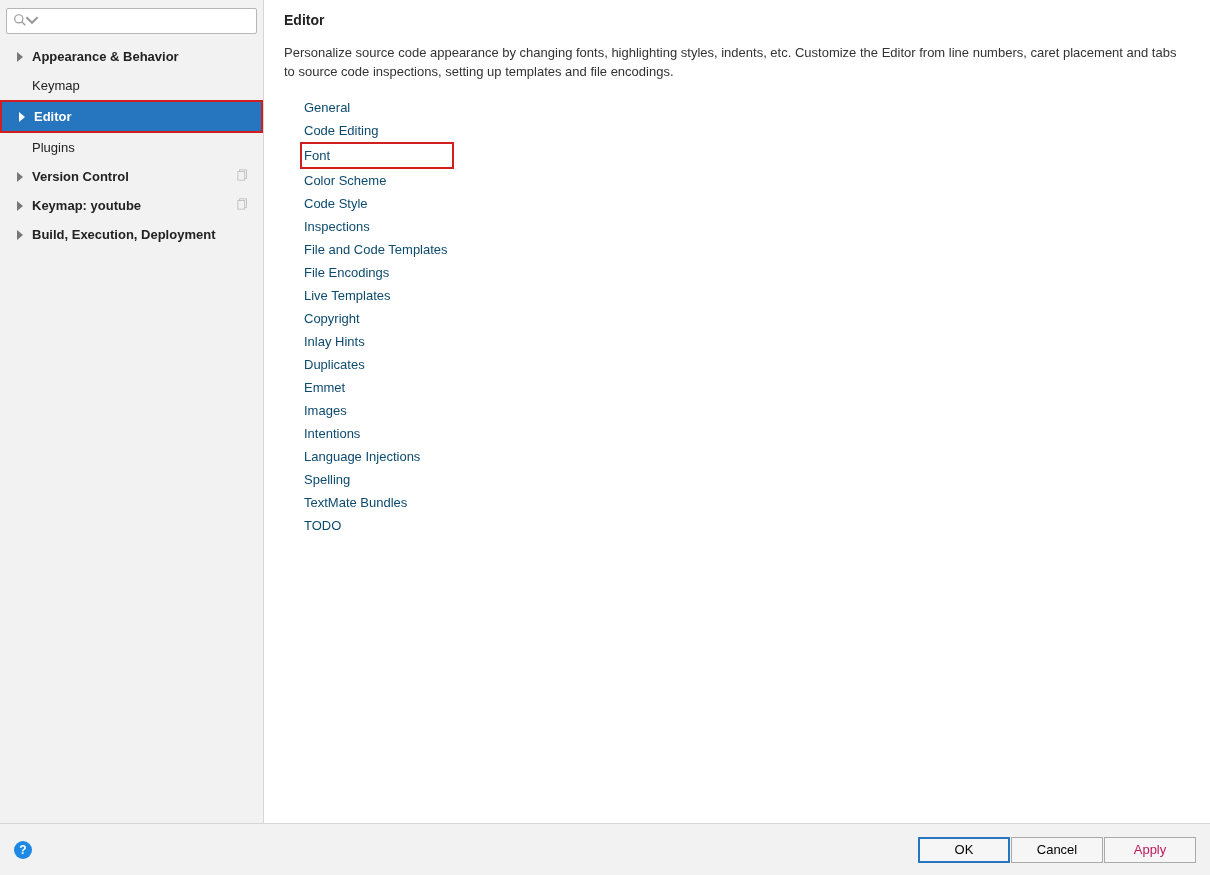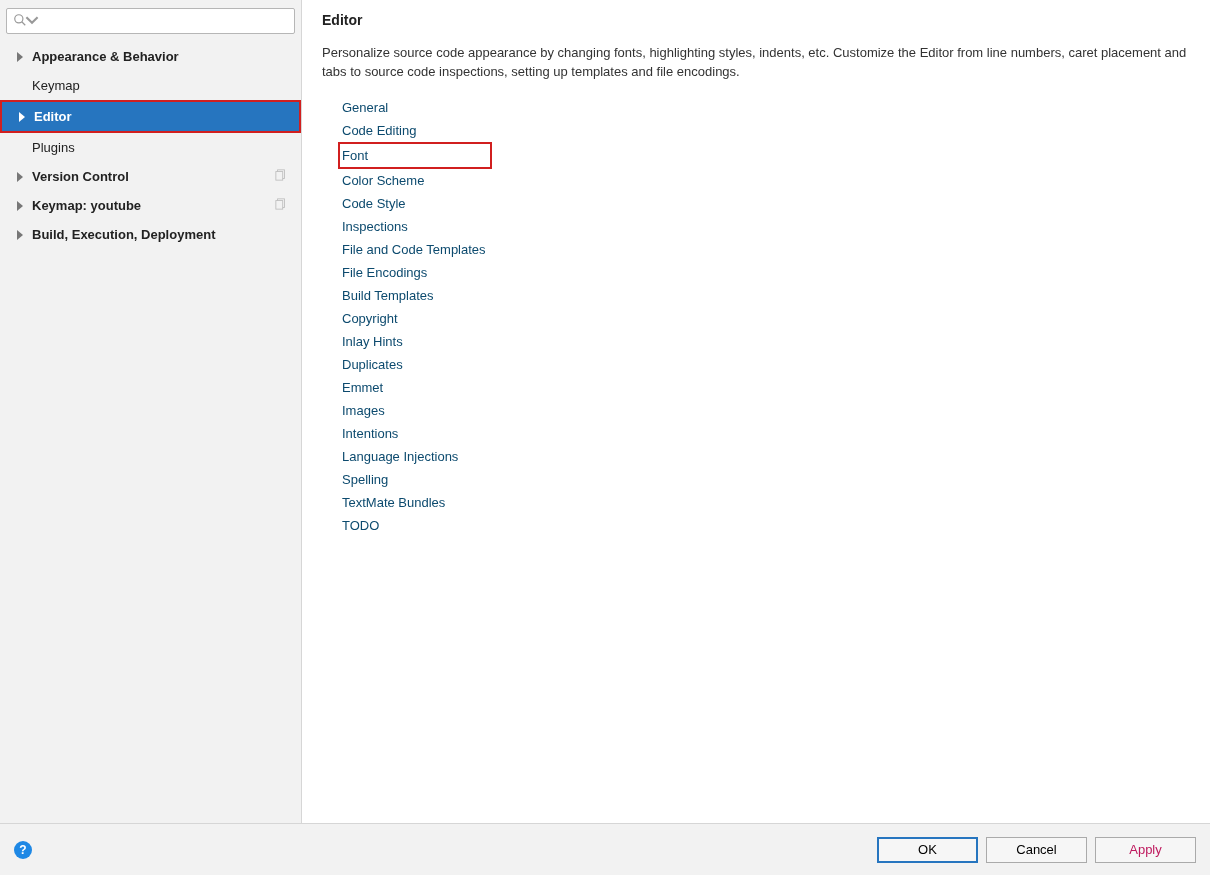--- a/index.html
+++ b/index.html
@@ -1,19 +1,19 @@
 <!DOCTYPE html>
 <html><head>
 <meta charset="utf-8">
 <style>
   * { box-sizing: border-box; margin: 0; padding: 0; }
   html, body { width: 1210px; height: 875px; font-family: "Segoe UI", Arial, sans-serif; font-size: 13px; background: #fff; color: #222; overflow: hidden; }
   .container { display: flex; flex-direction: column; width: 100%; height: 100%; }
   .top { display: flex; flex: 1; overflow: hidden; }
-  .sidebar { width: 302px; background: #f2f2f2; border-right: 1px solid #d6d6d6; display: flex; flex-direction: column; }
+  .sidebar { width: 264px; background: #f2f2f2; border-right: 1px solid #d6d6d6; display: flex; flex-direction: column; }
   .search-wrap { padding: 8px 6px; }
   .search-box { width: 100%; height: 26px; border: 1px solid #b6b6b6; background: #fff; border-radius: 2px; display: flex; align-items: center; padding: 0 6px; }
   .search-box svg { width: 14px; height: 14px; stroke: #999; fill: none; stroke-width: 2; }
   .search-box input { border: none; outline: none; flex: 1; font-size: 13px; margin-left: 4px; background: transparent; }
   .chev-down-mini { width: 8px; height: 8px; }
   .tree { display: flex; flex-direction: column; }
   .tree-item { display: flex; align-items: center; height: 29px; padding-left: 12px; cursor: pointer; position: relative; }
   .tree-item .chev { width: 16px; display: flex; align-items: center; justify-content: center; }
   .tree-item .chev svg { width: 8px; height: 10px; fill: #777; }
   .tree-item.selected { background: #2675bf; color: #fff; }
@@ -25,21 +25,21 @@
   .red-box-1 { border: 2px solid #d11f1f; position: relative; }
   .main { flex: 1; padding: 12px 20px; overflow: auto; }
   .main h2 { font-size: 14px; font-weight: bold; margin-bottom: 16px; }
   .desc { font-size: 13px; line-height: 1.45; color: #333; margin-bottom: 14px; max-width: 900px; }
   .links { padding-left: 20px; }
   .link-item { color: #0c4a6e; font-size: 13px; padding: 4px 0; cursor: pointer; }
   .link-item.red-box-2 { border: 2px solid #d11f1f; display: block; width: 154px; padding-left: 2px; margin-left: -4px; }
   .footer { height: 52px; border-top: 1px solid #d6d6d6; background: #f2f2f2; display: flex; align-items: center; padding: 0 14px; }
   .footer .help { width: 18px; height: 18px; border-radius: 50%; background: #1e88e5; color: #fff; display:flex; align-items:center; justify-content:center; font-size: 12px; font-weight: bold; cursor: pointer; }
   .footer .spacer { flex: 1; }
-  .btn { width: 101px; height: 26px; border: 1px solid #aaa; background: #f6f6f6; font-size: 13px; cursor: pointer; margin-left: 8px; }
+  .btn { width: 92px; height: 26px; border: 1px solid #aaa; background: #f6f6f6; font-size: 13px; cursor: pointer; margin-left: 1px; }
   .btn.primary { border: 2px solid #2675bf; }
   .btn:disabled { color: #be185d; cursor: default; }
 </style>
 </head>
 <body>
 
 <div class="container">
   <div class="top">
     <div class="sidebar">
       <div class="search-wrap">
@@ -125,21 +125,21 @@
       <p class="desc">Personalize source code appearance by changing fonts, highlighting styles, indents, etc. Customize the Editor from line numbers, caret placement and tabs to source code inspections, setting up templates and file encodings.</p>
       <div class="links" id="links">
           <div class="link-item">General</div>
           <div class="link-item">Code Editing</div>
           <div class="link-item red-box-2">Font</div>
           <div class="link-item">Color Scheme</div>
           <div class="link-item">Code Style</div>
           <div class="link-item">Inspections</div>
           <div class="link-item">File and Code Templates</div>
           <div class="link-item">File Encodings</div>
-          <div class="link-item">Build Templates</div>
+          <div class="link-item">Live Templates</div>
           <div class="link-item">Copyright</div>
           <div class="link-item">Inlay Hints</div>
           <div class="link-item">Duplicates</div>
           <div class="link-item">Emmet</div>
           <div class="link-item">Images</div>
           <div class="link-item">Intentions</div>
           <div class="link-item">Language Injections</div>
           <div class="link-item">Spelling</div>
           <div class="link-item">TextMate Bundles</div>
           <div class="link-item">TODO</div>

